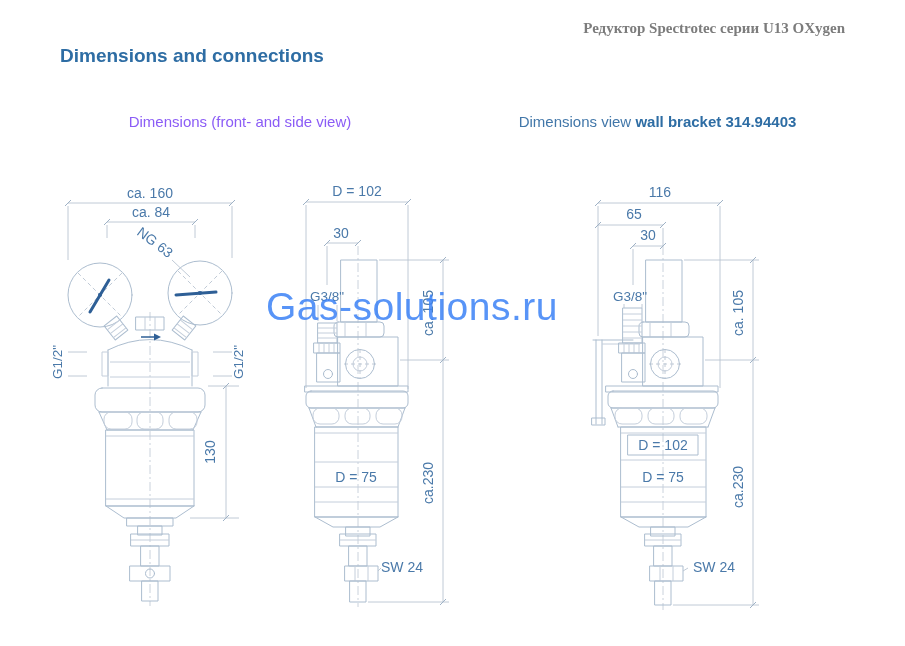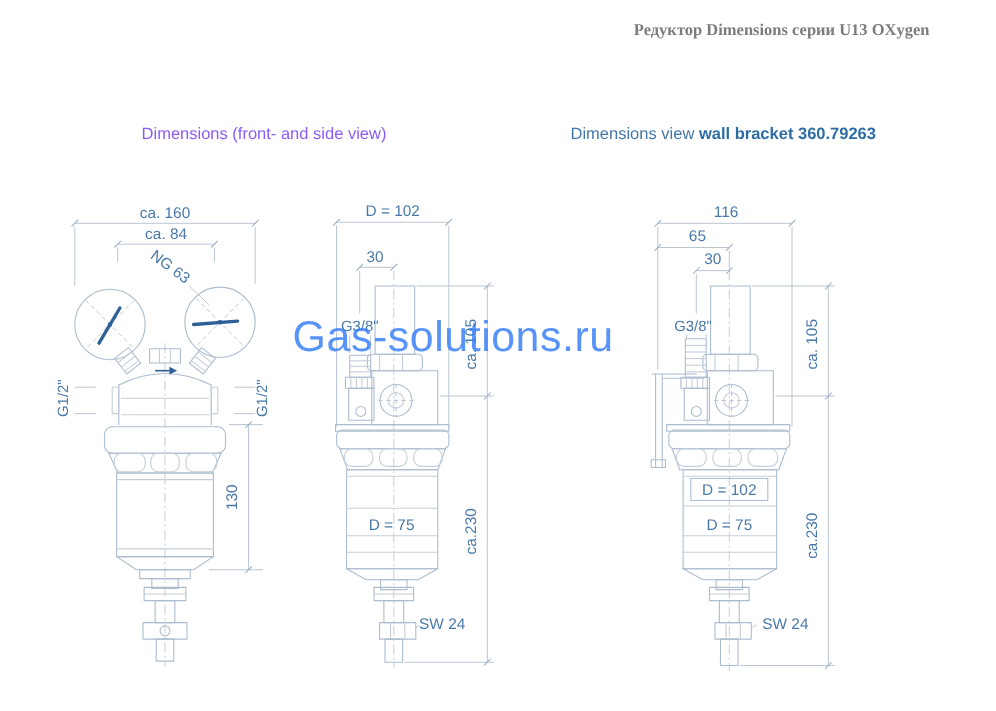--- a/index.html
+++ b/index.html
@@ -26,24 +26,25 @@
   .cl{fill:none;stroke:#bcc7d3;stroke-width:.8;stroke-dasharray:9 3 2 3;}
   .tick{stroke:#9fb2c6;stroke-width:1;}
   .needle{stroke:#2e5f96;stroke-width:3;stroke-linecap:round;fill:none;}
   .flow{fill:#2e5f96;stroke:none;}
 </style>
 </head>
 <body>
 
 <div class="page">
 
-  <div class="doc-title">Редуктор Dimensions серии U13 OXygen</div>
+  <div class="doc-title">Редуктор Spectrotec серии U13 OXygen</div>
+  <div class="page-title">Dimensions and connections</div>
   <div class="caption-left">Dimensions (front- and side view)</div>
   <div class="caption-right">
-    <span>Dimensions view </span><span class="bold">wall bracket 360.79263</span>
+    <span>Dimensions view </span><span class="bold">wall bracket 314.94403</span>
   </div>
 
   <svg class="drawing" width="905" height="646" viewBox="0 0 905 646">
 
     <g>
 
       <line class="cl" x1="150" y1="312" x2="150" y2="606"></line>
 
       <circle class="ln" cx="100" cy="295" r="32"></circle>
       <circle class="ln" cx="200" cy="293" r="32"></circle>

